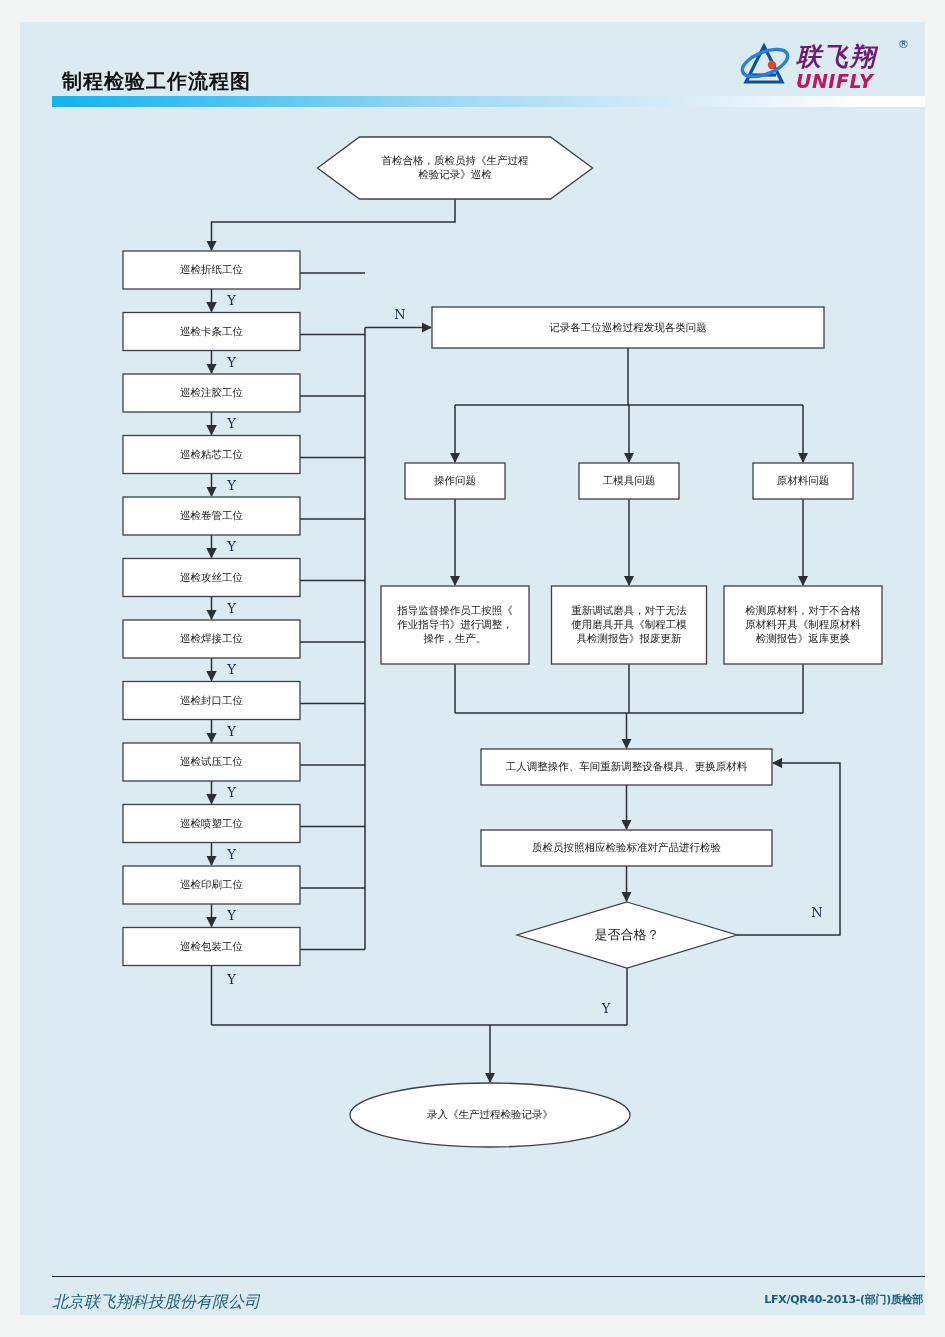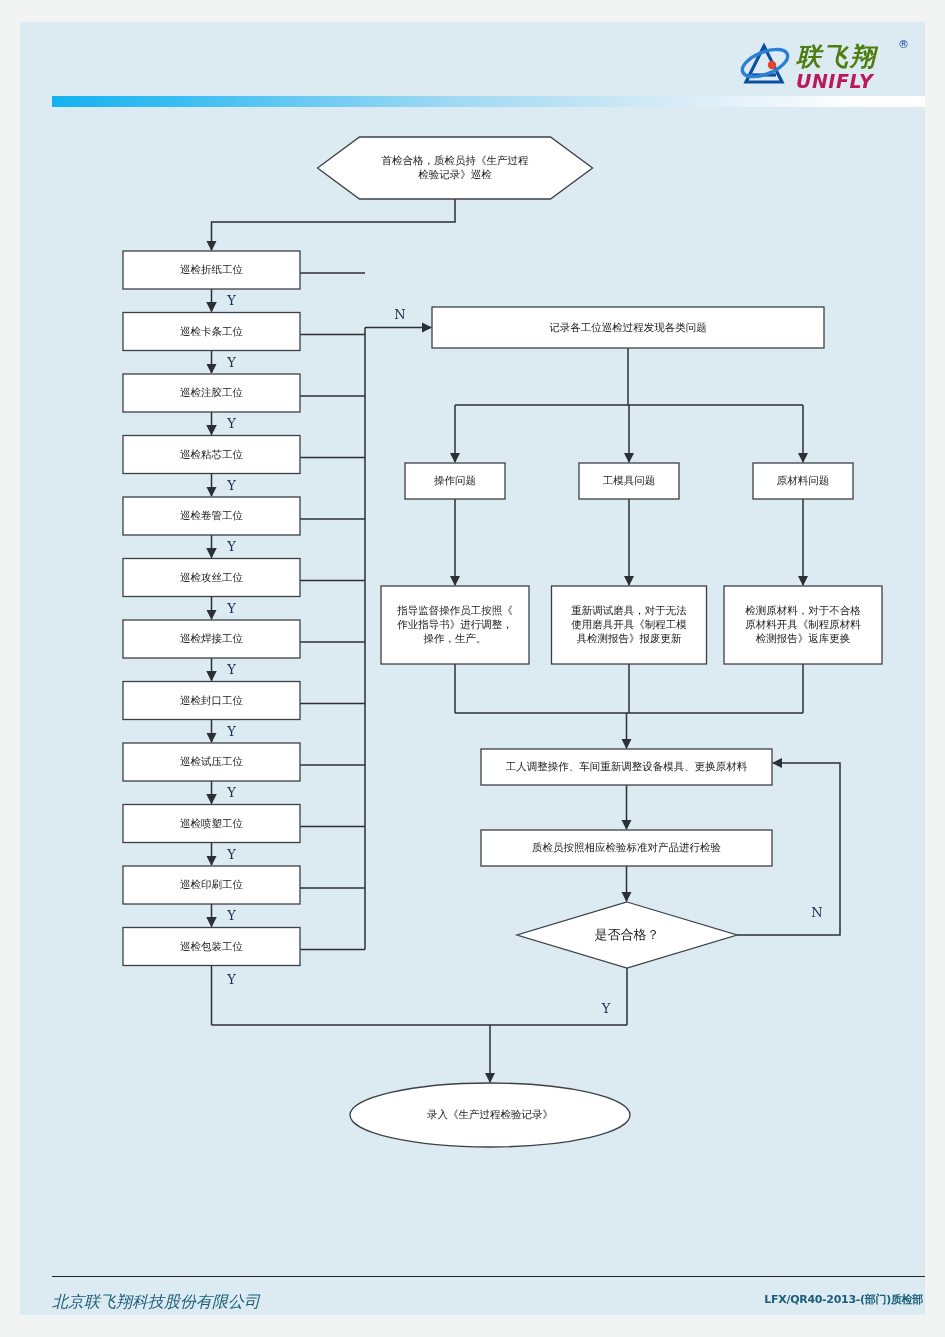--- a/index.html
+++ b/index.html
@@ -56,21 +56,21 @@
   #logo .logo-mark {
     position: absolute;
     left: 0; top: 2px;
     width: 56px; height: 46px;
   }
   #logo .logo-cn {
     position: absolute;
     left: 58px; top: 0px;
     font-size: 25px;
     font-weight: 700;
-    color: #4d7c0f;
+    color: #701a75;
     letter-spacing: 2px;
     font-style: italic;
     font-family: "DejaVu Sans", "Liberation Sans", sans-serif;
     white-space: nowrap;
   }
   #logo .logo-en {
     position: absolute;
     left: 58px; top: 30px;
     font-size: 19px;
     font-weight: 700;
@@ -148,20 +148,21 @@
     stroke: #2b3035;
     stroke-width: 1.5;
   }
 </style>
 </head>
 <body>
 
 <div id="page">
   <div id="sheet"></div>
 
+  <div id="header-title">制程检验工作流程图</div>
   <div id="header-rule"></div>
 
   <div id="logo">
     <span class="logo-mark">
       <svg width="56" height="46" viewBox="0 0 56 46">
         <path d="M26 4 L8 40 L44 40 Z" fill="none" stroke="#0a4fa0" stroke-width="3.2"></path>
         <path d="M14 33 L38 33" stroke="#0a4fa0" stroke-width="3.2"></path>
         <ellipse cx="27" cy="21" rx="24" ry="11" fill="none" stroke="#2b7fd4" stroke-width="3.4" transform="rotate(-22 27 21)"></ellipse>
         <circle cx="34" cy="23" r="4.2" fill="#e8432c"></circle>
       </svg>

